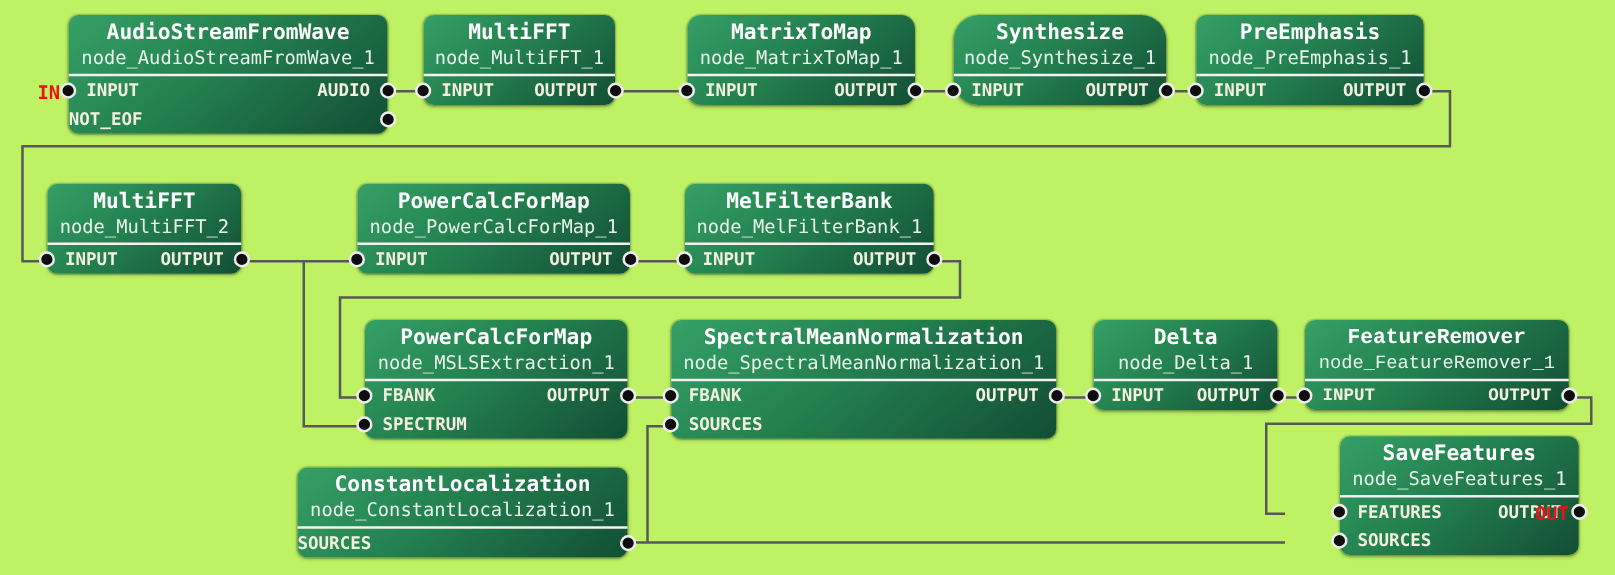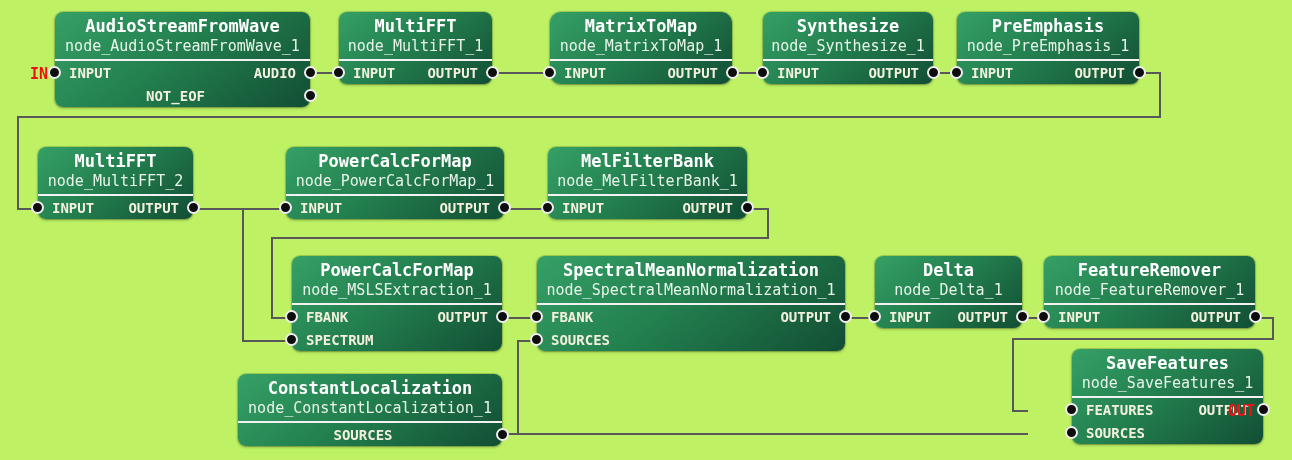--- a/index.html
+++ b/index.html
@@ -9,21 +9,21 @@
   .node{
     position:absolute;z-index:2;border-radius:8px;
     background:linear-gradient(140deg,#35a066 0%,#23804f 45%,#124e34 100%);
     box-shadow:0 1px 3px rgba(0,0,0,.35), 0 0 0 1px rgba(0,0,0,.12);
     color:#fff;
   }
   .node-head{padding:4px 4px 3px 4px;border-bottom:2px solid #f2f2f2;text-align:center;}
   .node-title{font-size:17px;font-weight:bold;line-height:21px;color:#ffffff;white-space:nowrap;}
   .node-subtitle{font-size:15px;line-height:19px;color:#e8f4ea;white-space:nowrap;}
   .port-row{position:relative;height:23px;display:flex;align-items:center;justify-content:space-between;}
-  .port-row.right-only{justify-content:center;}
+  .port-row.right-only{justify-content:flex-start;}
   .port-label{font-size:14px;font-weight:bold;color:#f4f0de;white-space:nowrap;}
   .port-label.left{padding-left:14px;}
   .port-label.right{padding-right:14px;}
   .port-dot{
     position:absolute;top:5px;width:9px;height:9px;border-radius:50%;
     background:#0d0d0d;border:2px solid #ededed;
   }
   .port-dot.in{left:-7px;}
   .port-dot.out{right:-7px;}
   .io-label{position:absolute;z-index:3;font-size:15px;font-weight:bold;color:#ee1111;white-space:nowrap;}
@@ -82,21 +82,21 @@
         <div class="node-title">MatrixToMap</div>
         <div class="node-subtitle">node_MatrixToMap_1</div>
       </div>
       <div class="port-row">
         <span class="port-label left">INPUT</span>
         <span class="port-dot in"></span>
         <span class="port-label right">OUTPUT</span>
         <span class="port-dot out"></span>
       </div>
     </div>
-    <div class="node" style="left: 763px; top: 12px; width: 170px;">
+    <div class="node" style="left: 763px; top: 12px; width: 170px; border-radius: 20px;">
       <div class="node-head">
         <div class="node-title">Synthesize</div>
         <div class="node-subtitle">node_Synthesize_1</div>
       </div>
       <div class="port-row">
         <span class="port-label left">INPUT</span>
         <span class="port-dot in"></span>
         <span class="port-label right">OUTPUT</span>
         <span class="port-dot out"></span>
       </div>
@@ -186,21 +186,21 @@
         <div class="node-title">Delta</div>
         <div class="node-subtitle">node_Delta_1</div>
       </div>
       <div class="port-row">
         <span class="port-label left">INPUT</span>
         <span class="port-dot in"></span>
         <span class="port-label right">OUTPUT</span>
         <span class="port-dot out"></span>
       </div>
     </div>
-    <div class="node" style="left: 1044px; top: 256px; width: 211px;">
+    <div class="node" style="left: 1044px; top: 256px; width: 211px; font-family: Liberation Mono, monospace;">
       <div class="node-head">
         <div class="node-title">FeatureRemover</div>
         <div class="node-subtitle">node_FeatureRemover_1</div>
       </div>
       <div class="port-row">
         <span class="port-label left">INPUT</span>
         <span class="port-dot in"></span>
         <span class="port-label right">OUTPUT</span>
         <span class="port-dot out"></span>
       </div>

